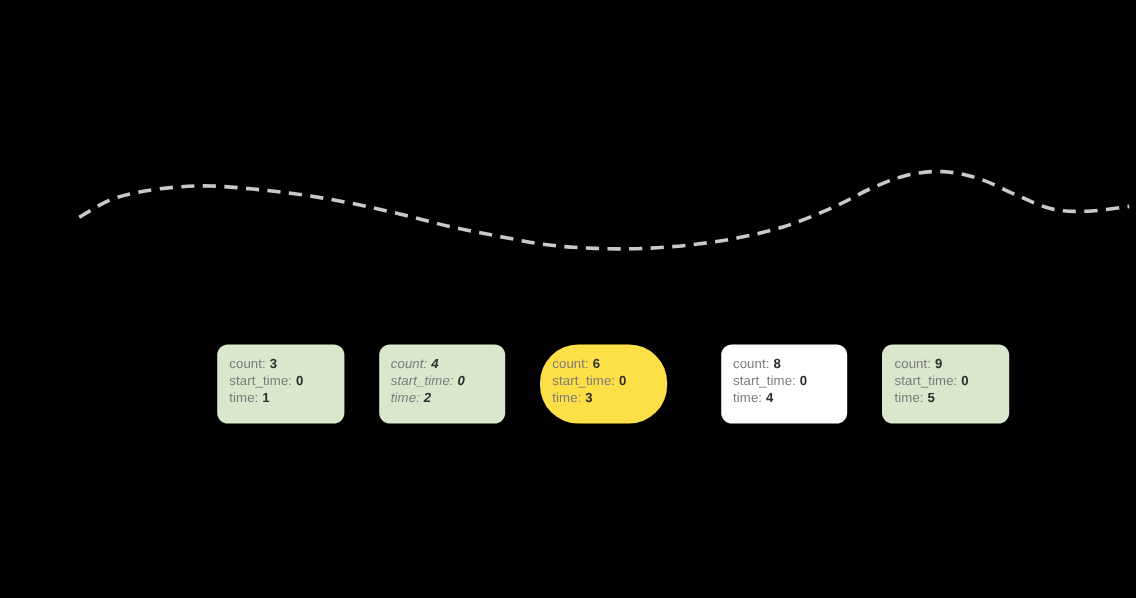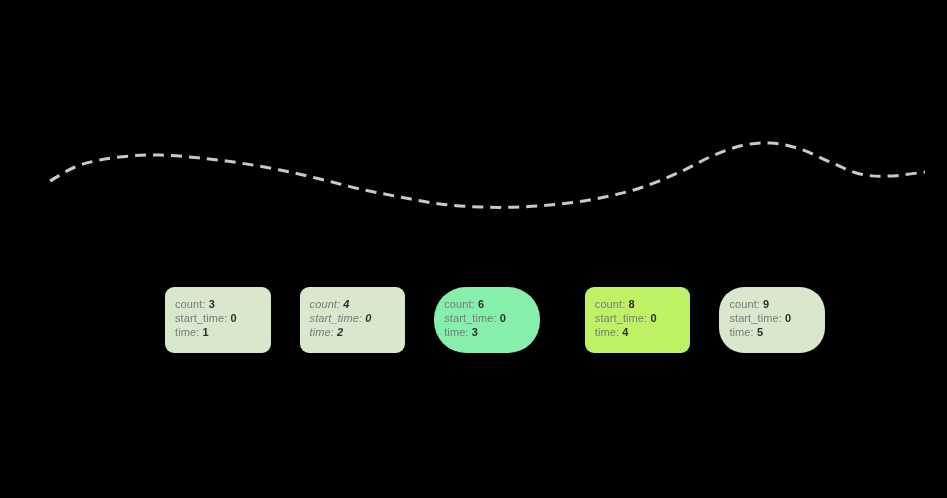--- a/index.html
+++ b/index.html
@@ -10,21 +10,21 @@
   body {
     width: 947px;
     height: 498px;
     position: relative;
     overflow: hidden;
     font-family: "Liberation Sans", sans-serif;
   }
 
   #canvas {
     position: absolute;
-    left: 0;
+    left: 16px;
     top: 0;
     width: 829px;
     height: 498px;
     background: #000000;
   }
 
   
   #trend-svg {
     position: absolute;
     left: 0;
@@ -57,21 +57,20 @@
     width: 109px;
     height: 66px;
     box-sizing: border-box;
     background: #d9e7cd;
     border-radius: 9px;
     padding: 10px 0 0 10px;
     margin-right: 29px;
   }
   .node-card:last-child {
     margin-right: 0;
-    border-radius: 25px;
   }
 
   .card-line {
     font-size: 11px;
     line-height: 14px;
     color: #7b7b7b;
     white-space: nowrap;
     letter-spacing: 0.1px;
   }
   .card-line .val {
@@ -92,26 +91,26 @@
       <div class="node-card" style="background: rgb(217, 231, 205);">
         <div class="card-line"><span class="lab" style="color: rgb(123, 123, 123);">count:</span> <span class="val" style="color: rgb(46, 46, 46);">3</span></div>
         <div class="card-line"><span class="lab" style="color: rgb(123, 123, 123);">start_time:</span> <span class="val" style="color: rgb(46, 46, 46);">0</span></div>
         <div class="card-line"><span class="lab" style="color: rgb(123, 123, 123);">time:</span> <span class="val" style="color: rgb(46, 46, 46);">1</span></div>
       </div>
       <div class="node-card" style="background: rgb(217, 231, 205); font-style: italic;">
         <div class="card-line"><span class="lab" style="color: rgb(123, 123, 123);">count:</span> <span class="val" style="color: rgb(46, 46, 46);">4</span></div>
         <div class="card-line"><span class="lab" style="color: rgb(123, 123, 123);">start_time:</span> <span class="val" style="color: rgb(46, 46, 46);">0</span></div>
         <div class="card-line"><span class="lab" style="color: rgb(123, 123, 123);">time:</span> <span class="val" style="color: rgb(46, 46, 46);">2</span></div>
       </div>
-      <div class="node-card" style="background: #86efac; border-radius: 32px;">
+      <div class="node-card" style="background: #fde047; border-radius: 32px;">
         <div class="card-line"><span class="lab" style="color: rgb(123, 123, 123);">count:</span> <span class="val" style="color: rgb(46, 46, 46);">6</span></div>
         <div class="card-line"><span class="lab" style="color: rgb(123, 123, 123);">start_time:</span> <span class="val" style="color: rgb(46, 46, 46);">0</span></div>
         <div class="card-line"><span class="lab" style="color: rgb(123, 123, 123);">time:</span> <span class="val" style="color: rgb(46, 46, 46);">3</span></div>
       </div>
-      <div class="node-card" style="background: #bef264; margin-left: 16px;">
+      <div class="node-card" style="background: #ffffff; margin-left: 16px;">
         <div class="card-line"><span class="lab" style="color: rgb(123, 123, 123);">count:</span> <span class="val" style="color: rgb(46, 46, 46);">8</span></div>
         <div class="card-line"><span class="lab" style="color: rgb(123, 123, 123);">start_time:</span> <span class="val" style="color: rgb(46, 46, 46);">0</span></div>
         <div class="card-line"><span class="lab" style="color: rgb(123, 123, 123);">time:</span> <span class="val" style="color: rgb(46, 46, 46);">4</span></div>
       </div>
       <div class="node-card" style="background: rgb(217, 231, 205);">
         <div class="card-line"><span class="lab" style="color: rgb(123, 123, 123);">count:</span> <span class="val" style="color: rgb(46, 46, 46);">9</span></div>
         <div class="card-line"><span class="lab" style="color: rgb(123, 123, 123);">start_time:</span> <span class="val" style="color: rgb(46, 46, 46);">0</span></div>
         <div class="card-line"><span class="lab" style="color: rgb(123, 123, 123);">time:</span> <span class="val" style="color: rgb(46, 46, 46);">5</span></div>
       </div>
     </div>

